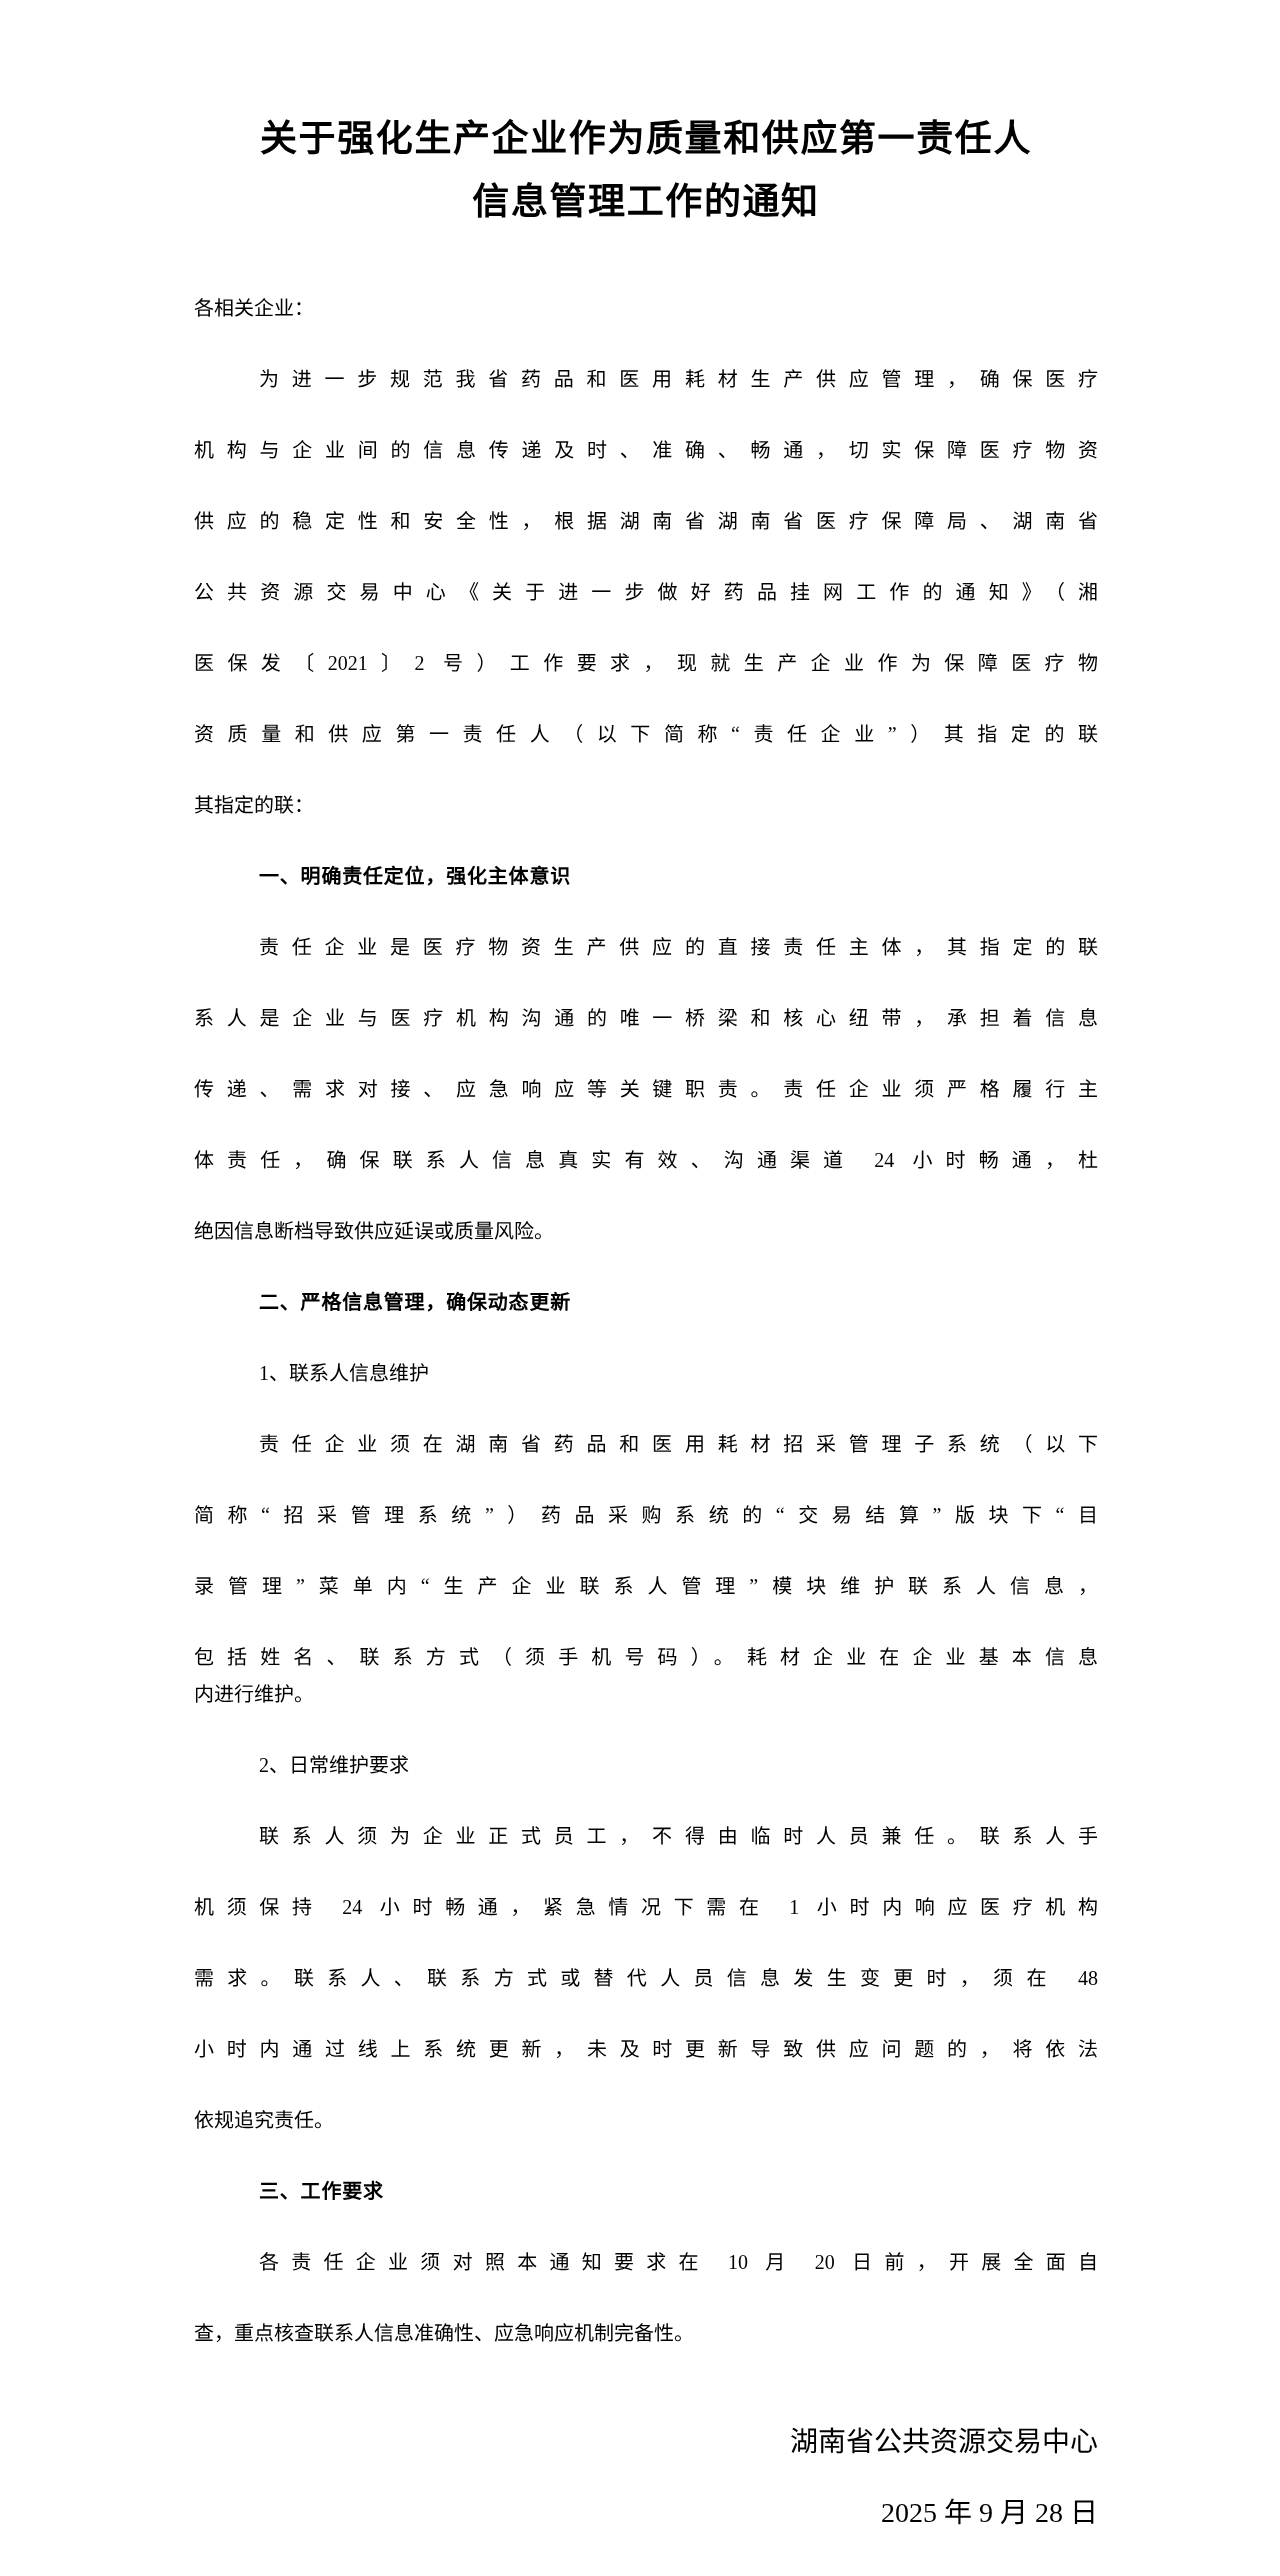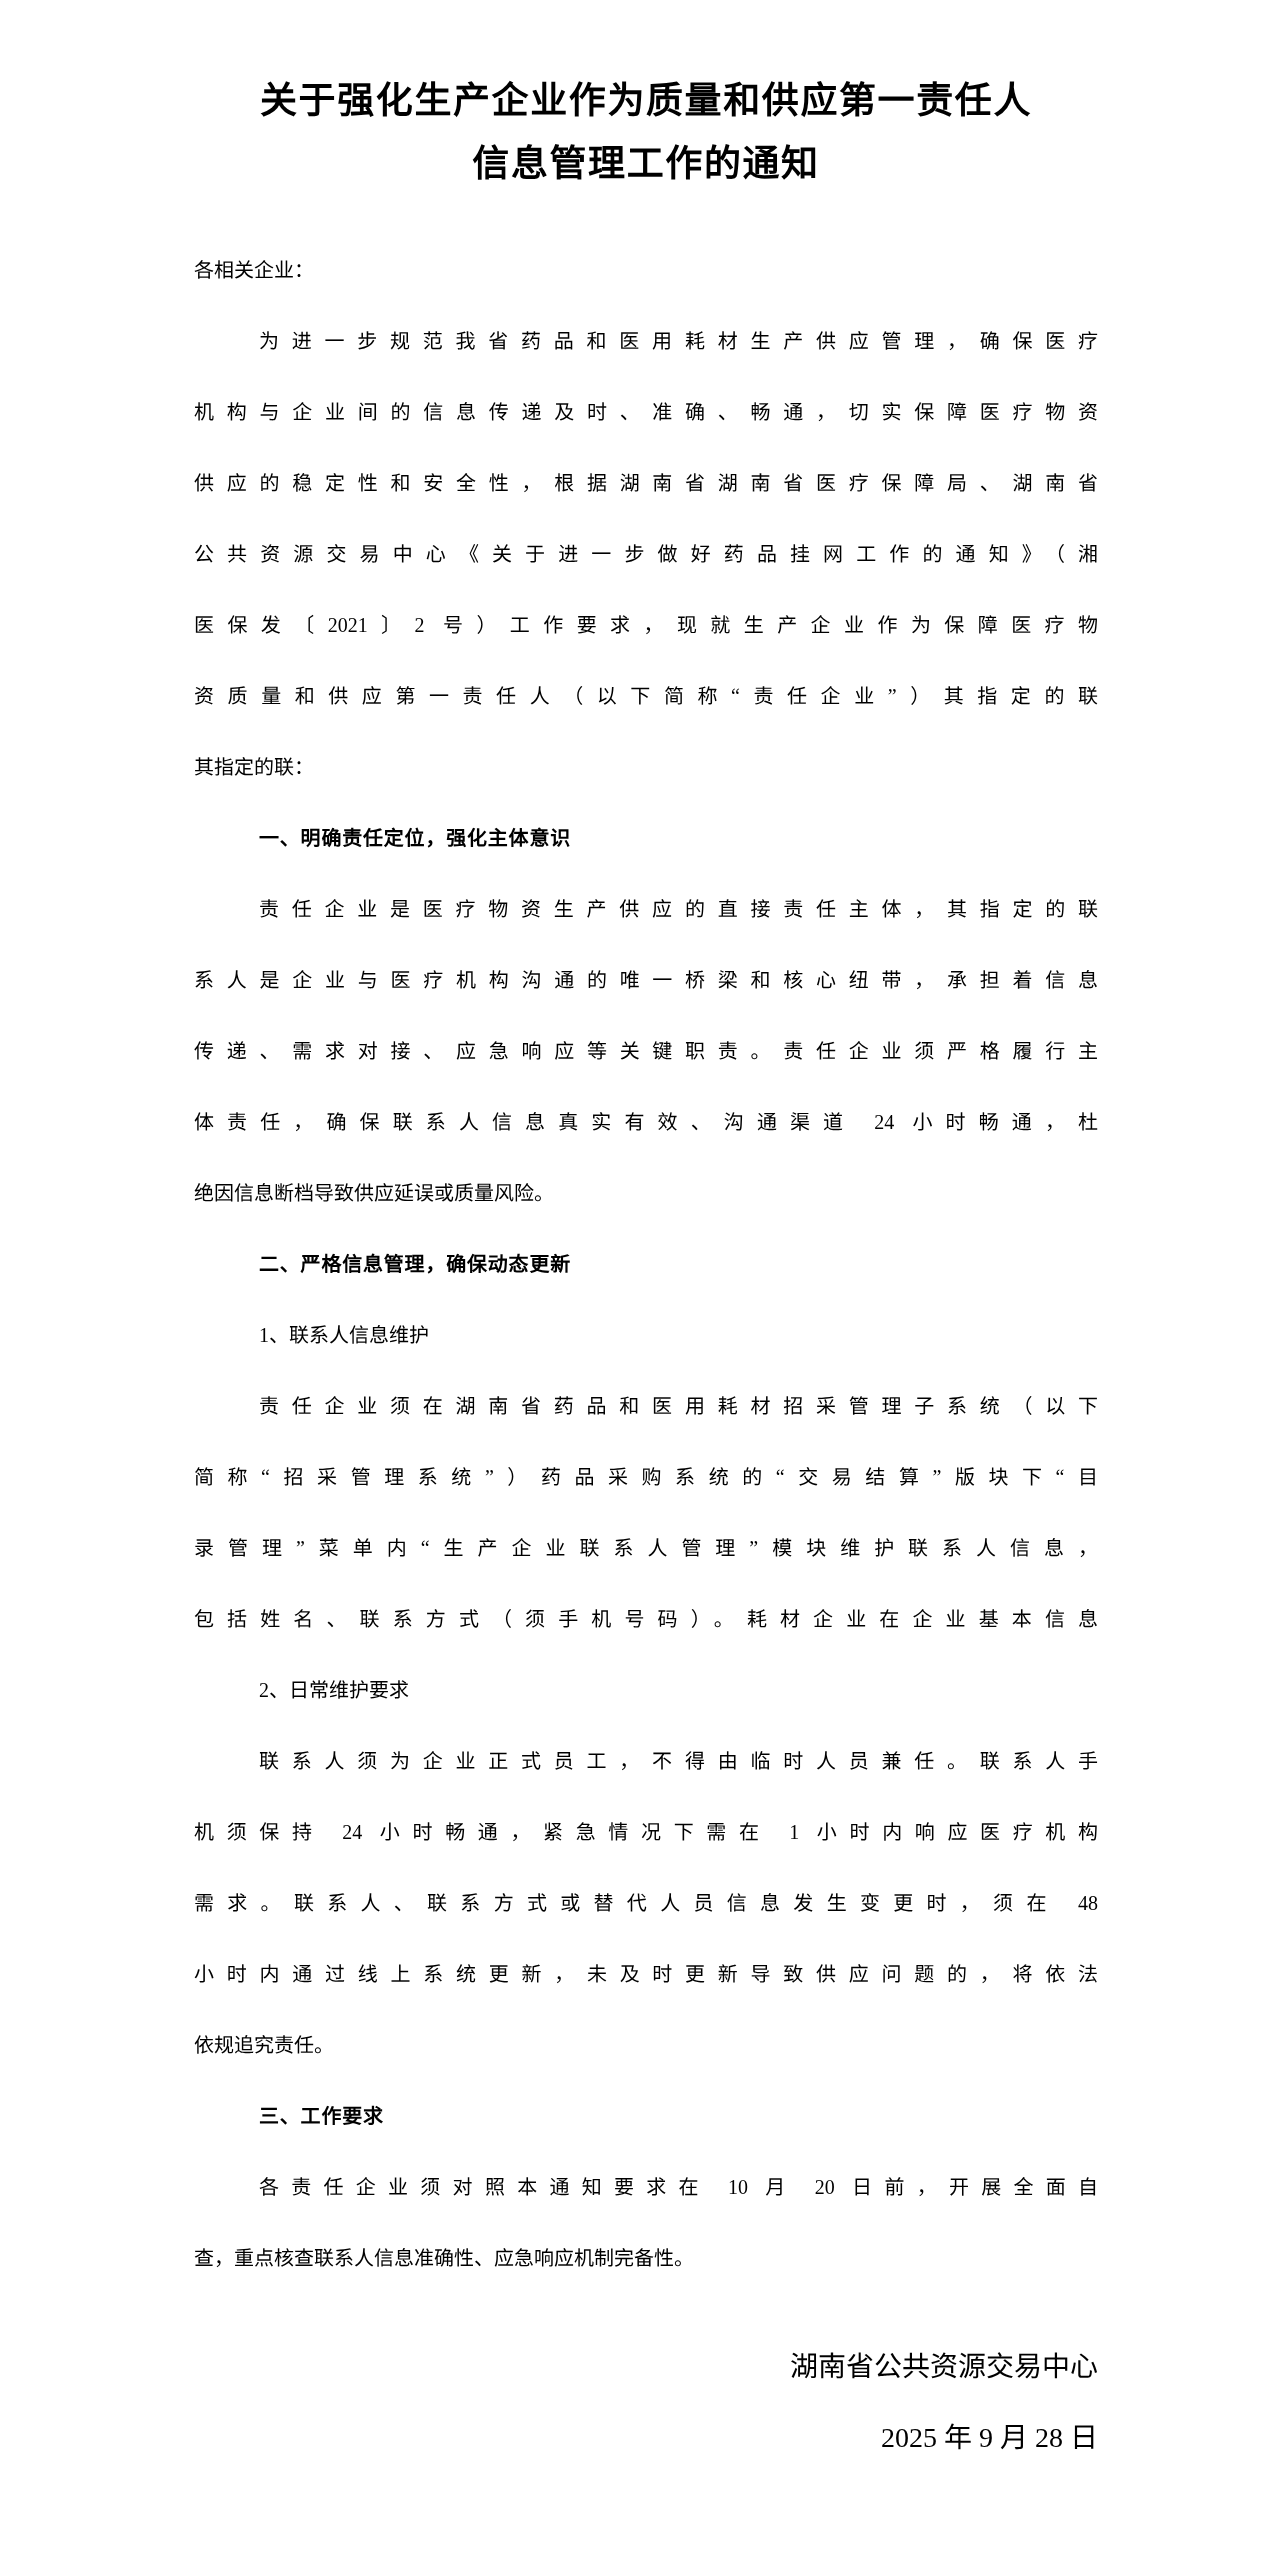--- a/index.html
+++ b/index.html
@@ -4,21 +4,21 @@
 <style>
   html, body { margin: 0; padding: 0; background: #ffffff; }
   .page {
     position: relative;
     width: 1280px;
     height: 2576px;
     margin: 0;
     background: #ffffff;
     color: #000000;
     box-sizing: border-box;
-    padding: 69px 182px 0 194px;
+    padding: 107px 182px 0 194px;
     font-family: "Liberation Serif", serif;
     overflow: hidden;
   }
   .title-block { text-align: center; }
   .title-line {
     font-family: "Liberation Sans", sans-serif;
     font-weight: bold;
     font-size: 37px;
     line-height: 63px;
     text-align: center;
@@ -77,20 +77,21 @@
     <div class="line">绝因信息断档导致供应延误或质量风险。</div>
 
     <div class="line head indent">二、严格信息管理，确保动态更新</div>
 
     <div class="line indent">1、联系人信息维护</div>
 
     <div class="line fill indent">责任企业须在湖南省药品和医用耗材招采管理子系统（以下</div>
     <div class="line fill">简称“招采管理系统”）药品采购系统的“交易结算”版块下“目</div>
     <div class="line fill">录管理”菜单内“生产企业联系人管理”模块维护联系人信息，</div>
     <div class="line fill">包括姓名、联系方式（须手机号码）。耗材企业在企业基本信息</div>
+    <div class="line tight">内进行维护。</div>
 
     <div class="line indent">2、日常维护要求</div>
 
     <div class="line fill indent">联系人须为企业正式员工，不得由临时人员兼任。联系人手</div>
     <div class="line fill">机须保持 24 小时畅通，紧急情况下需在 1 小时内响应医疗机构</div>
     <div class="line fill">需求。联系人、联系方式或替代人员信息发生变更时，须在 48</div>
     <div class="line fill">小时内通过线上系统更新，未及时更新导致供应问题的，将依法</div>
     <div class="line">依规追究责任。</div>
 
     <div class="line head indent">三、工作要求</div>

